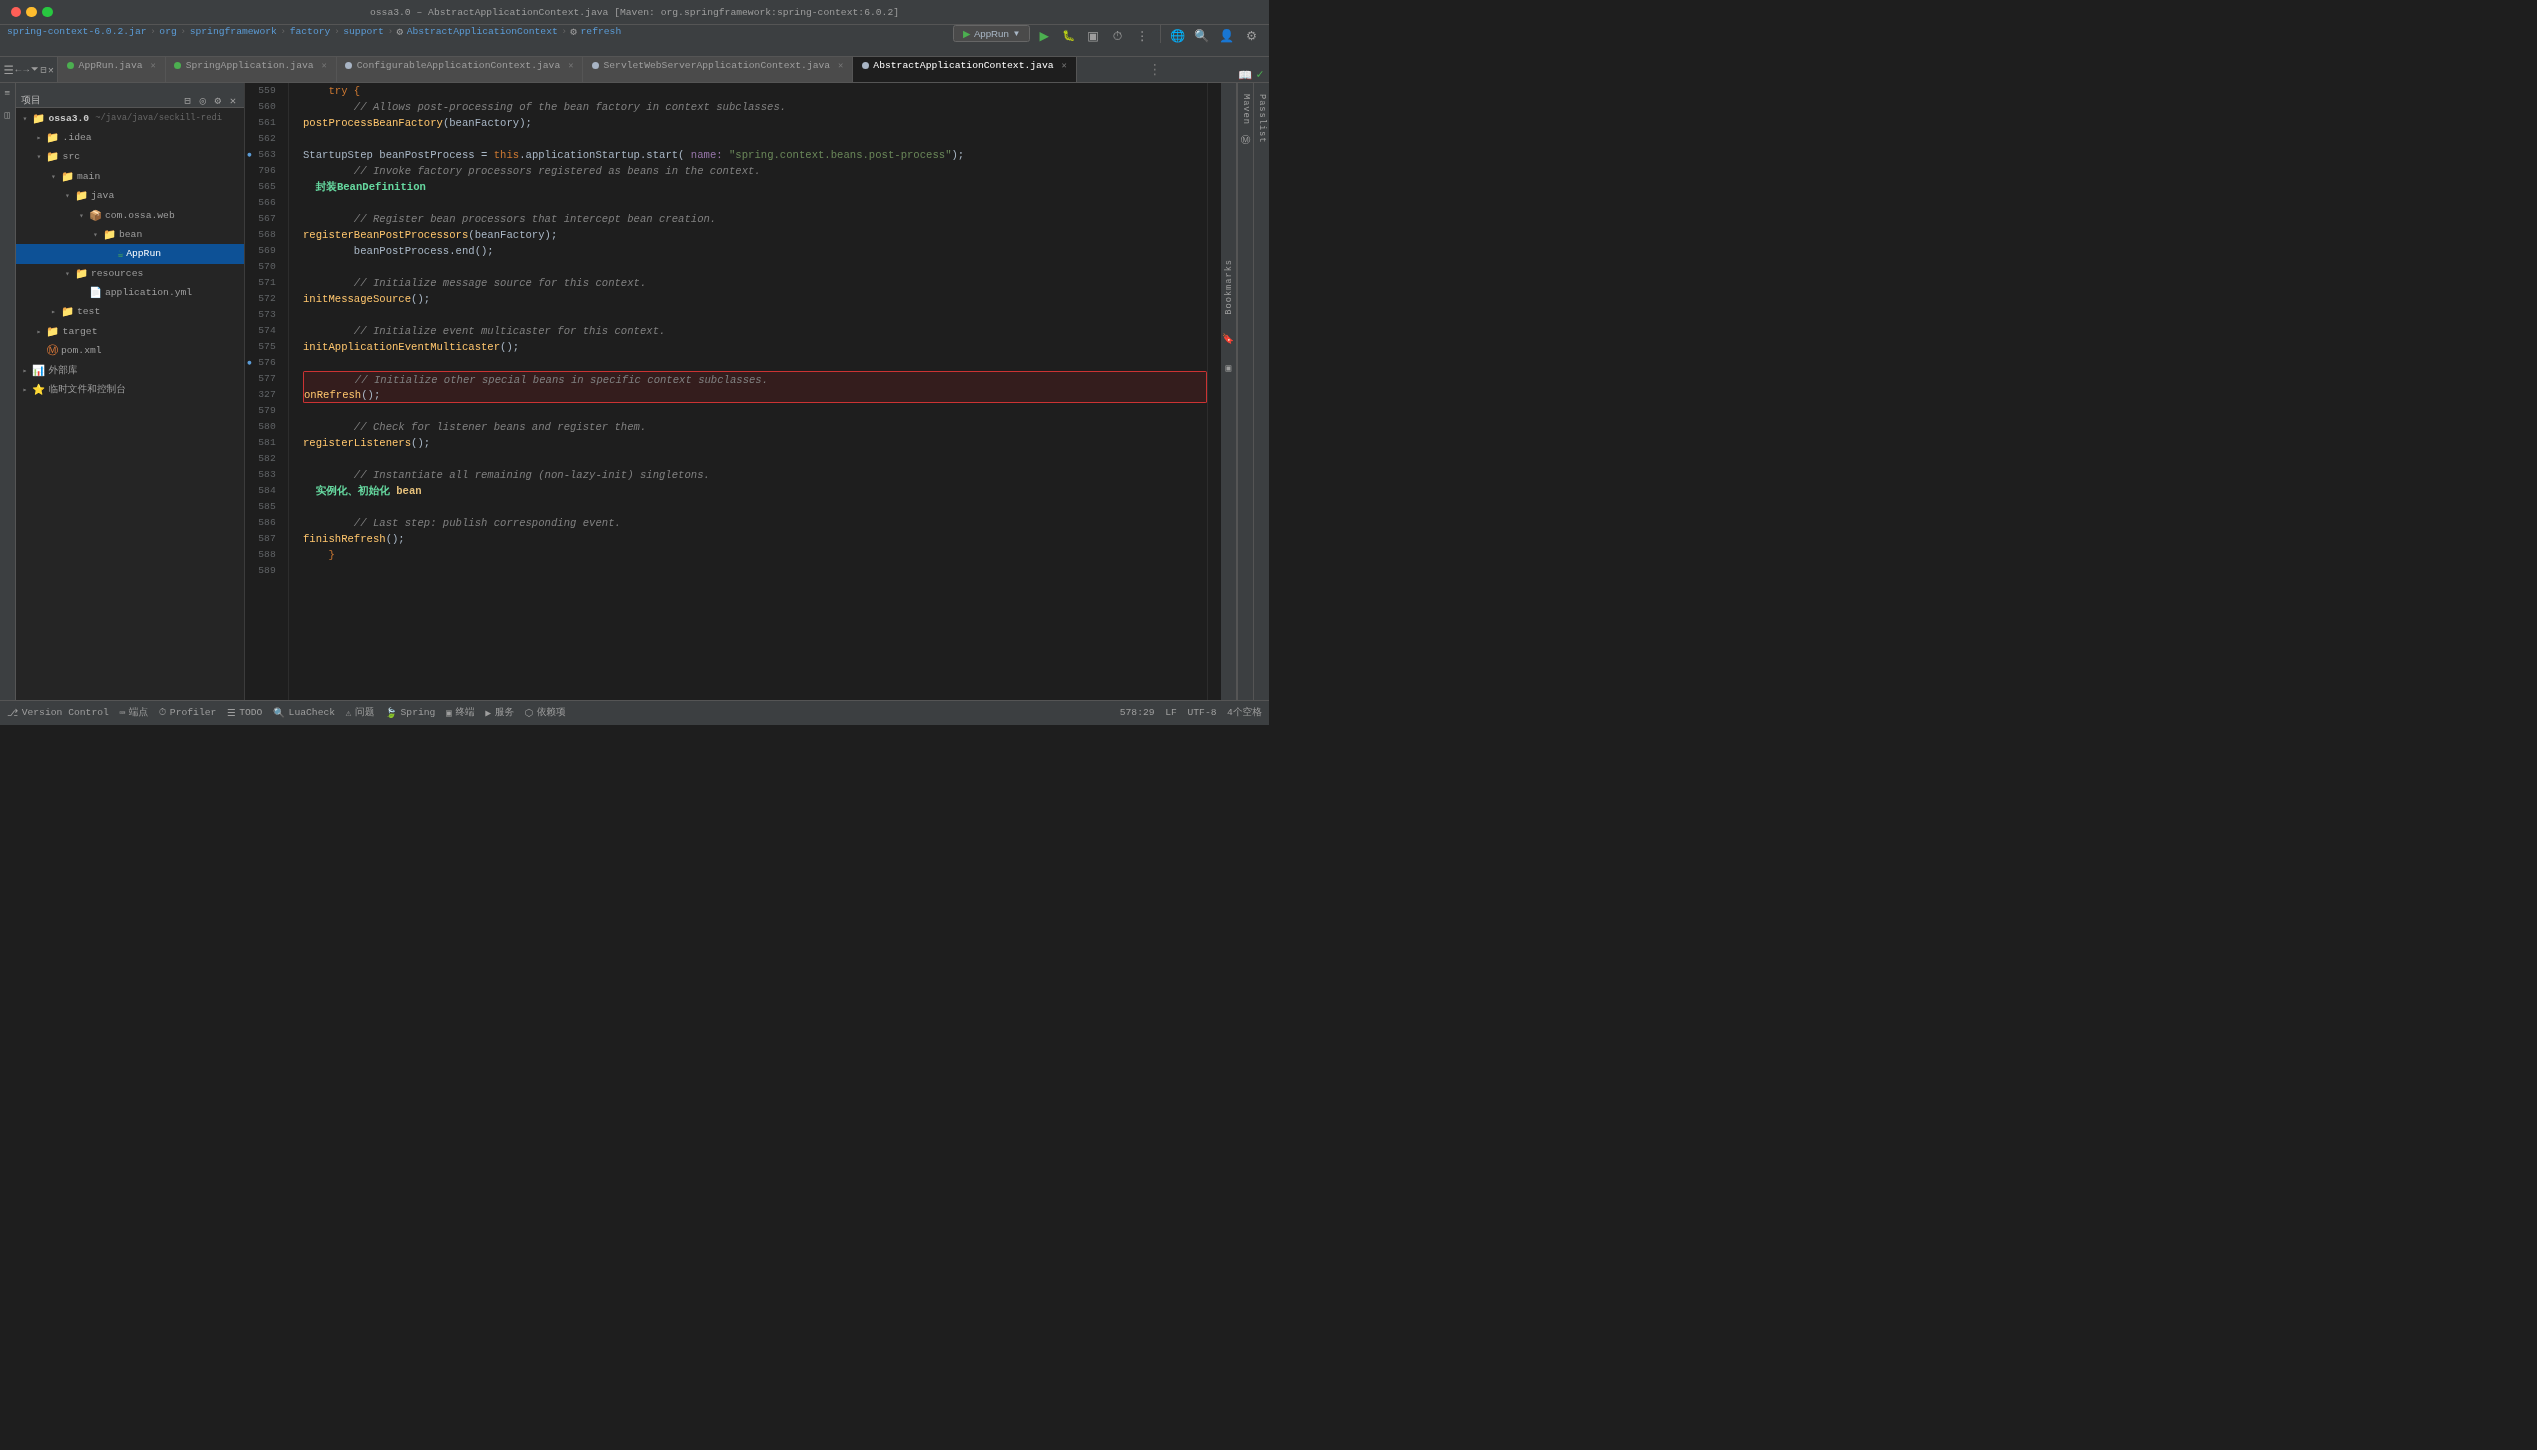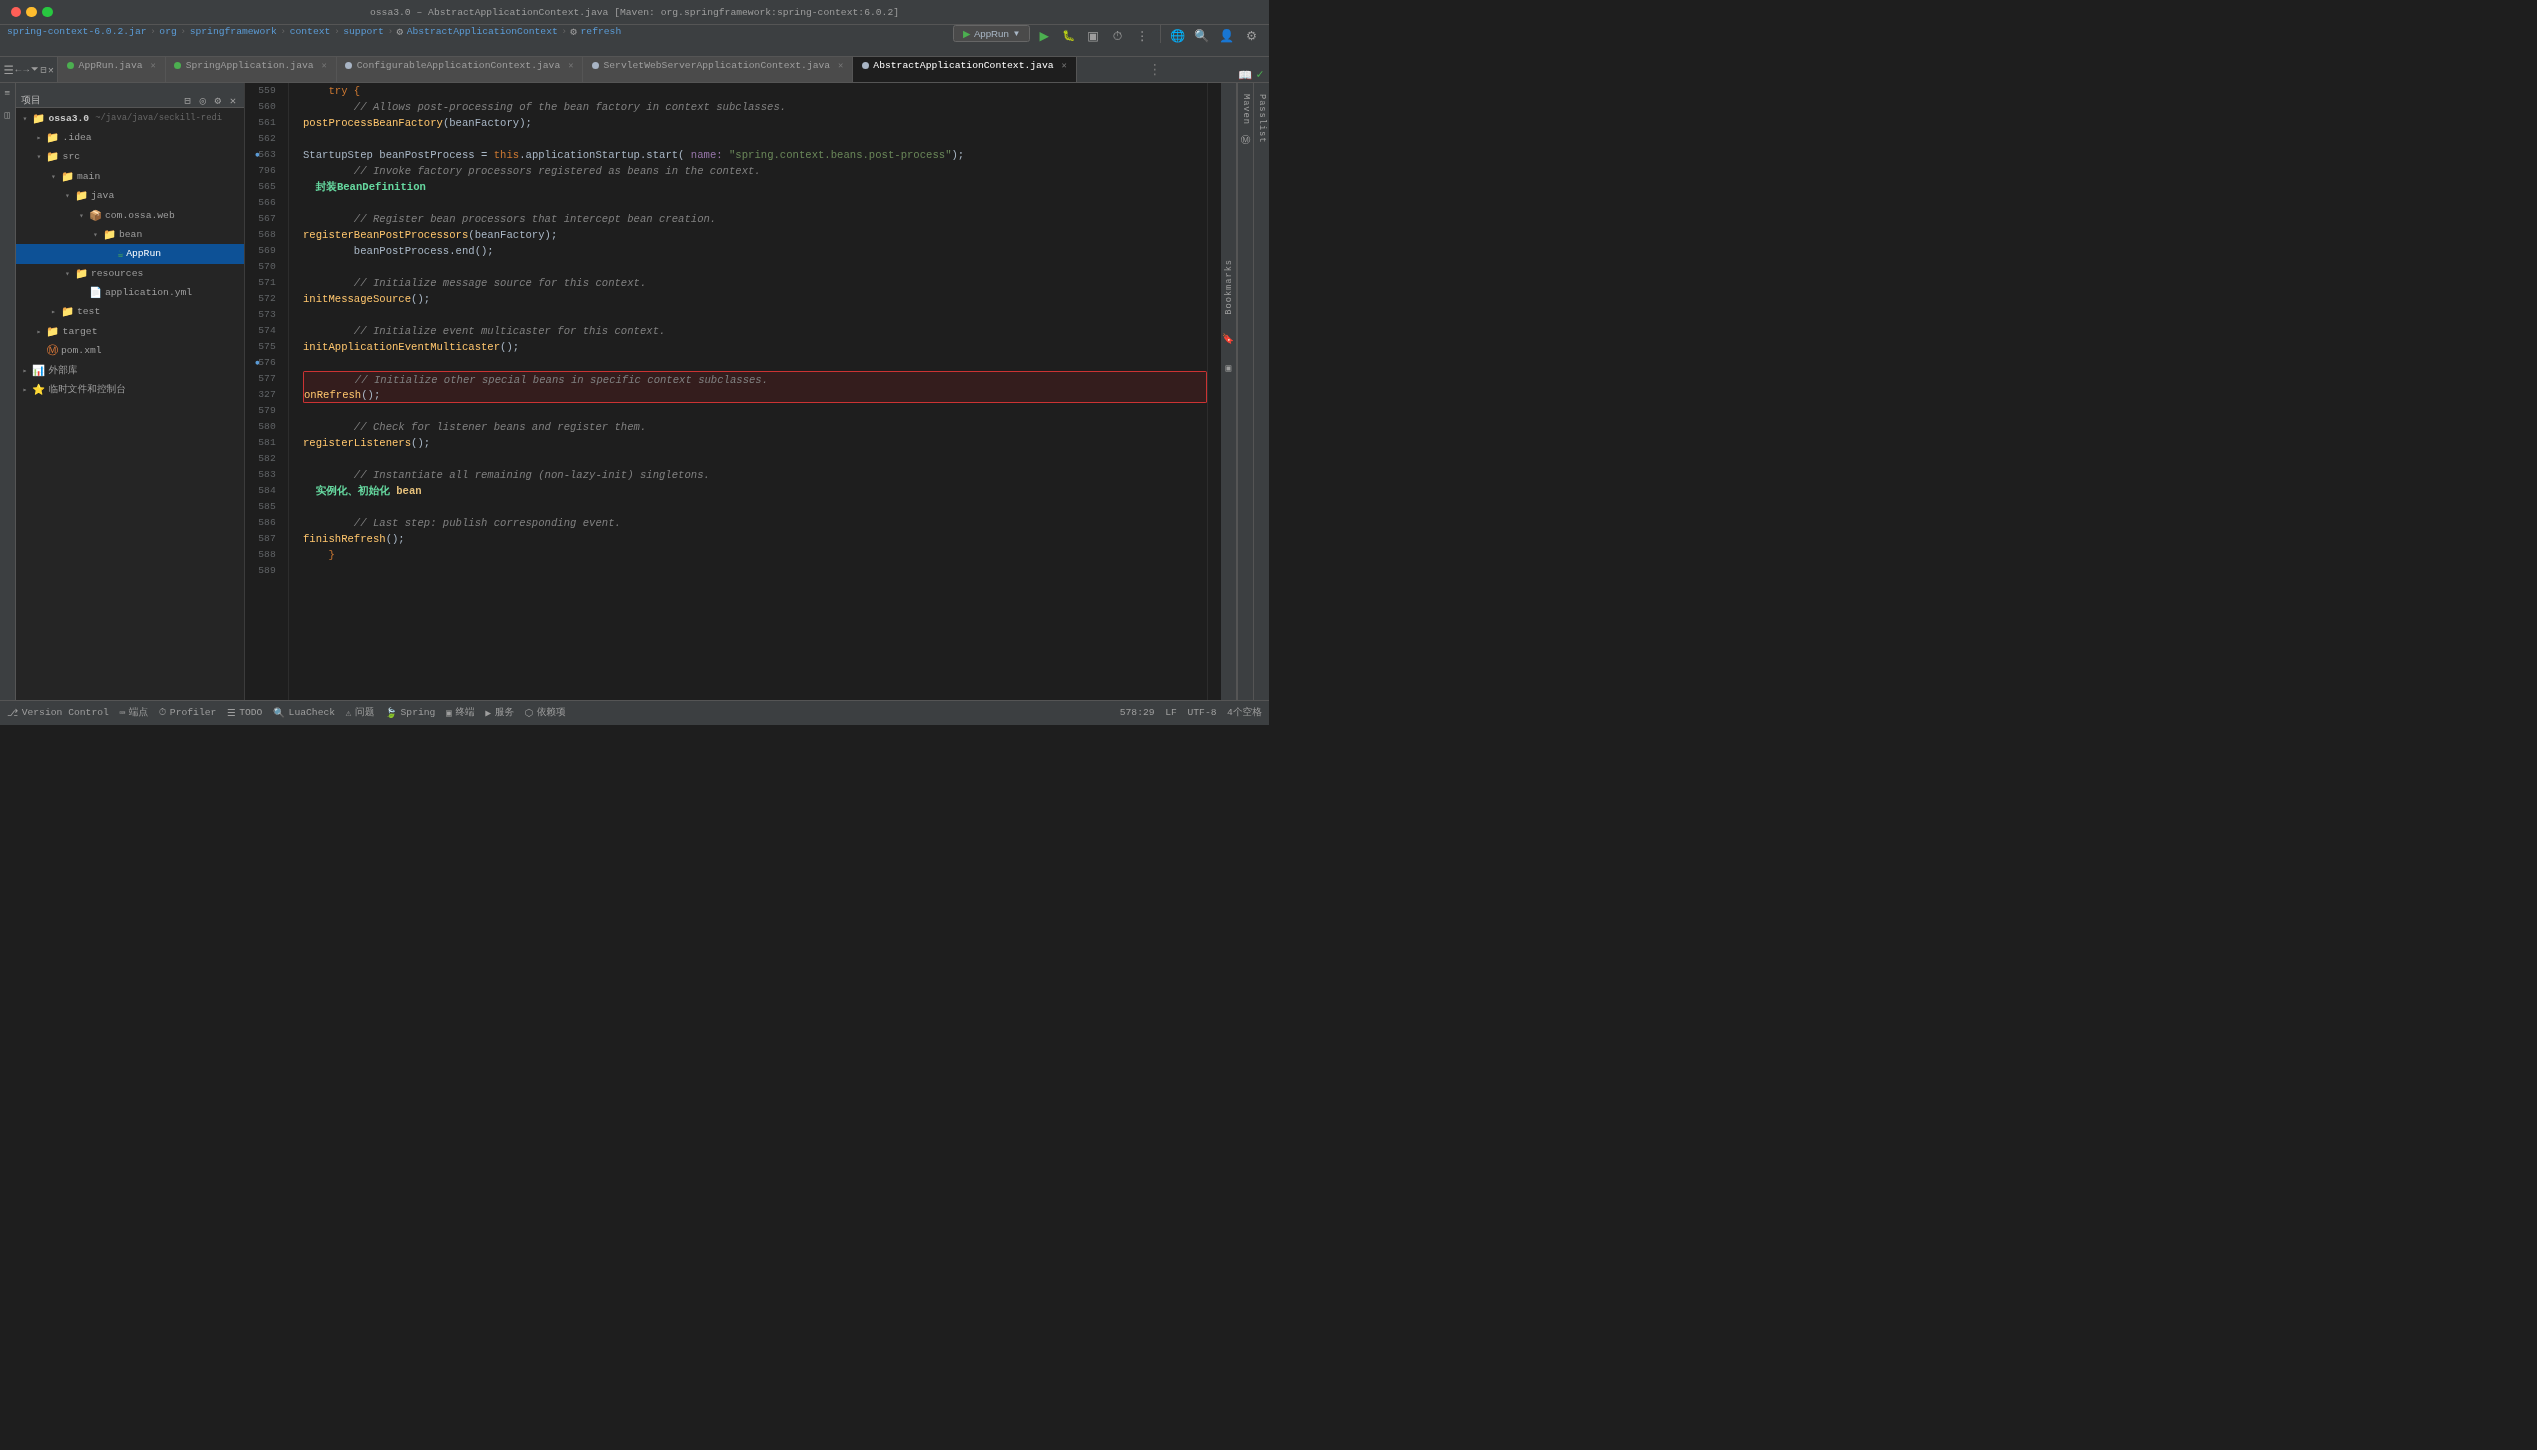--- a/index.html
+++ b/index.html
@@ -249,21 +249,20 @@
       border-right: 0.9px solid #2d2d2d;
       overflow: hidden;
     }
     .line-numbers .ln {
       height: 16px;
       display: flex;
       align-items: center;
       justify-content: flex-end;
       padding-right: 5.3px;
       position: relative;
-      margin-left: 8px;
     }
     .ln-bookmark {
       position: absolute;
       left: 1.8px;
       color: #5b9bd5;
       font-size: 8.8px;
     }
     .code-content {
       flex: 1;
       overflow: auto;
@@ -393,21 +392,21 @@
 </div>
 
 <div class="toolbar">
   <div class="toolbar-breadcrumb">
     <span style="color:#5b9bd5; cursor:pointer">spring-context-6.0.2.jar</span>
     <span class="breadcrumb-sep">›</span>
     <span style="color:#5b9bd5; cursor:pointer">org</span>
     <span class="breadcrumb-sep">›</span>
     <span style="color:#5b9bd5; cursor:pointer">springframework</span>
     <span class="breadcrumb-sep">›</span>
-    <span style="color:#5b9bd5; cursor:pointer">context</span>
+    <span style="color:#5b9bd5; cursor:pointer">factory</span>
     <span class="breadcrumb-sep">›</span>
     <span style="color:#5b9bd5; cursor:pointer">support</span>
     <span class="breadcrumb-sep">›</span>
     <span style="color:#9e9e9e; font-size:10.6px">⚙</span>
     <span style="color:#5b9bd5; cursor:pointer">AbstractApplicationContext</span>
     <span class="breadcrumb-sep">›</span>
     <span style="color:#9e9e9e; font-size:10.6px">⚙</span>
     <span style="color:#5b9bd5; cursor:pointer">refresh</span>
   </div>
   <div class="toolbar-spacer"></div>

